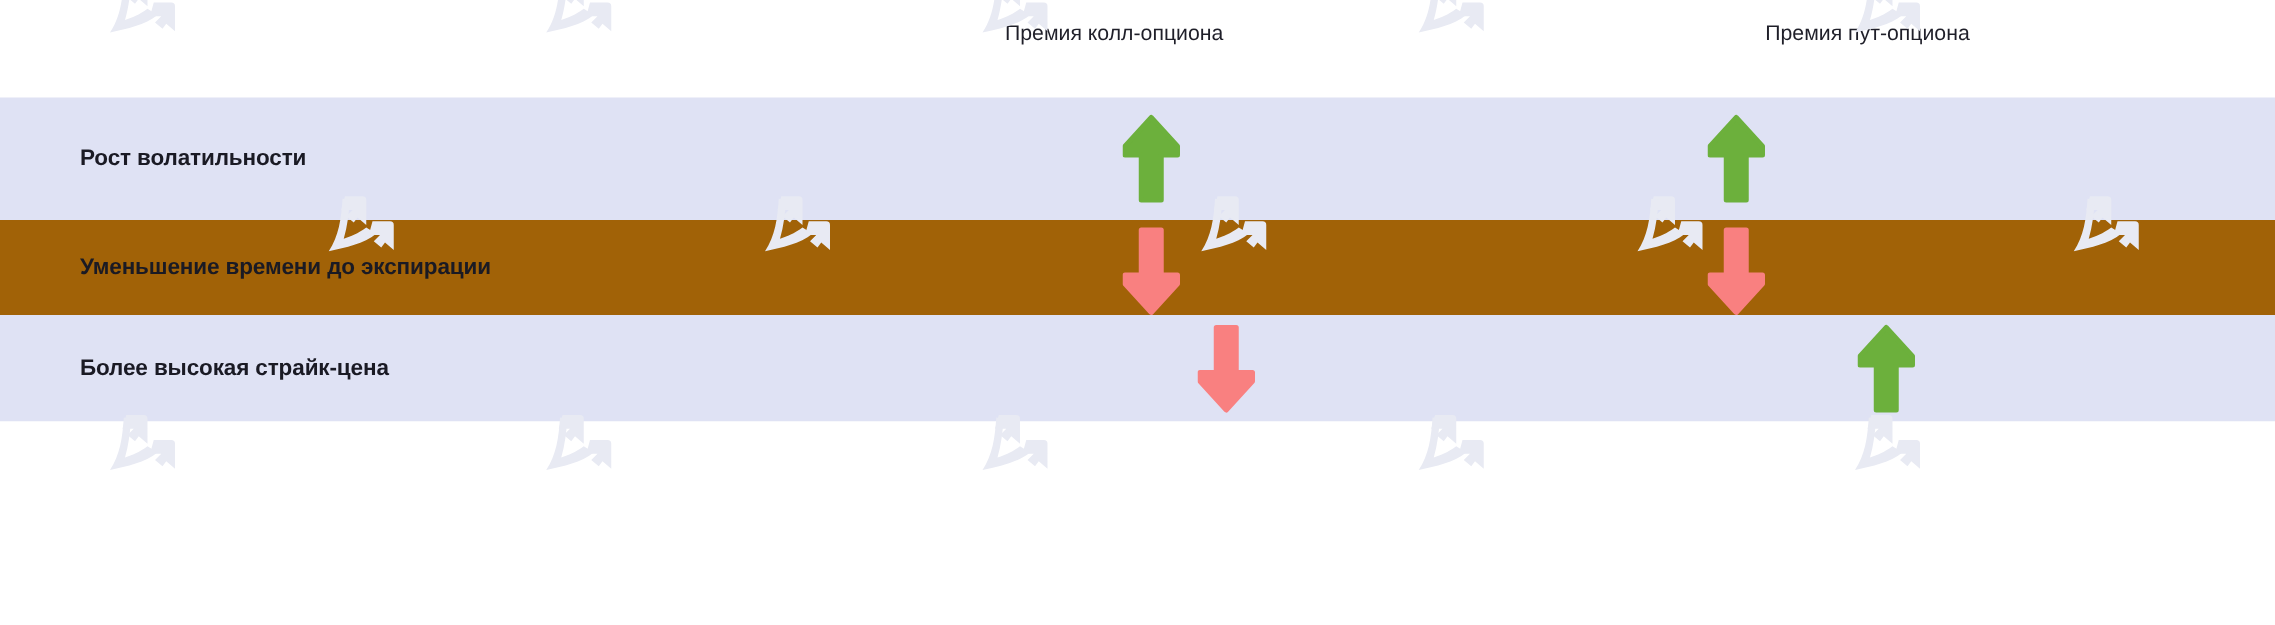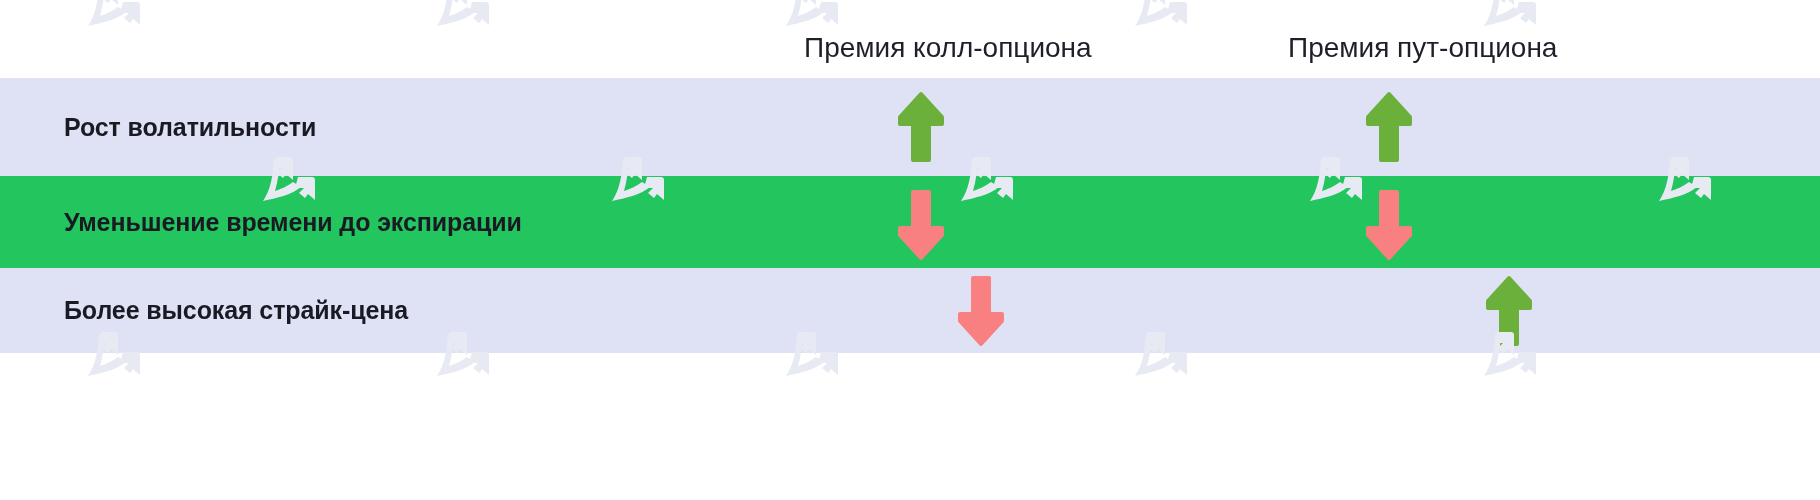--- a/index.html
+++ b/index.html
@@ -48,60 +48,60 @@
   }
 
   .row{
     display:flex;
     align-items:center;
     width:100%;
     position:relative;
   }
   .row.header{ height:78px;  background:#ffffff; align-items:flex-end; }
   .row.r1    { height:98px;  background:#dfe2f4; }
-  .row.r2    { height:92px;  background:#22c55e; }
+  .row.r2    { height:76px;  background:#a16207; }
   .row.r3    { height:85px;  background:#dfe2f4;justify-content:space-between; }
   .row.r4    { height:155px; background:#ffffff; }
 
   .cell-label{
     flex:0 0 780px;
     padding-left:64px;
     padding-right:20px;
-    font-size:25px;
+    font-size:18px;
     font-weight:bold;
     line-height:1.22;
     letter-spacing:-0.1px;
     color:#1a1a24;
   }
 
   .cell-val{
     flex:0 0 460px;
     display:flex;
     align-items:center;
     justify-content:flex-start;
     padding-left:118px;
   }
   .cell-val.put{ padding-left:126px; }
 
   .head-text{
-    font-size:28px;
+    font-size:17px;
     font-weight:normal;
     color:#1f1f29;
     line-height:1;
-    padding-bottom:16px;
+    padding-bottom:43px;
     white-space:nowrap;
   }
   .head-cell{
     flex:0 0 460px;
     display:flex;
     justify-content:flex-start;
     align-items:flex-end;
   }
   .head-cell.call{ padding-left:24px; }
-  .head-cell.put { padding-left:48px; }
+  .head-cell.put { padding-left:48px;justify-content:center; }
   .head-spacer{ flex:0 0 780px; }
 
   
   .arrow{
     width:46px;
     height:72px;
     display:block;
   }
   .arrow svg{ display:block; width:100%; height:100%; }
 

